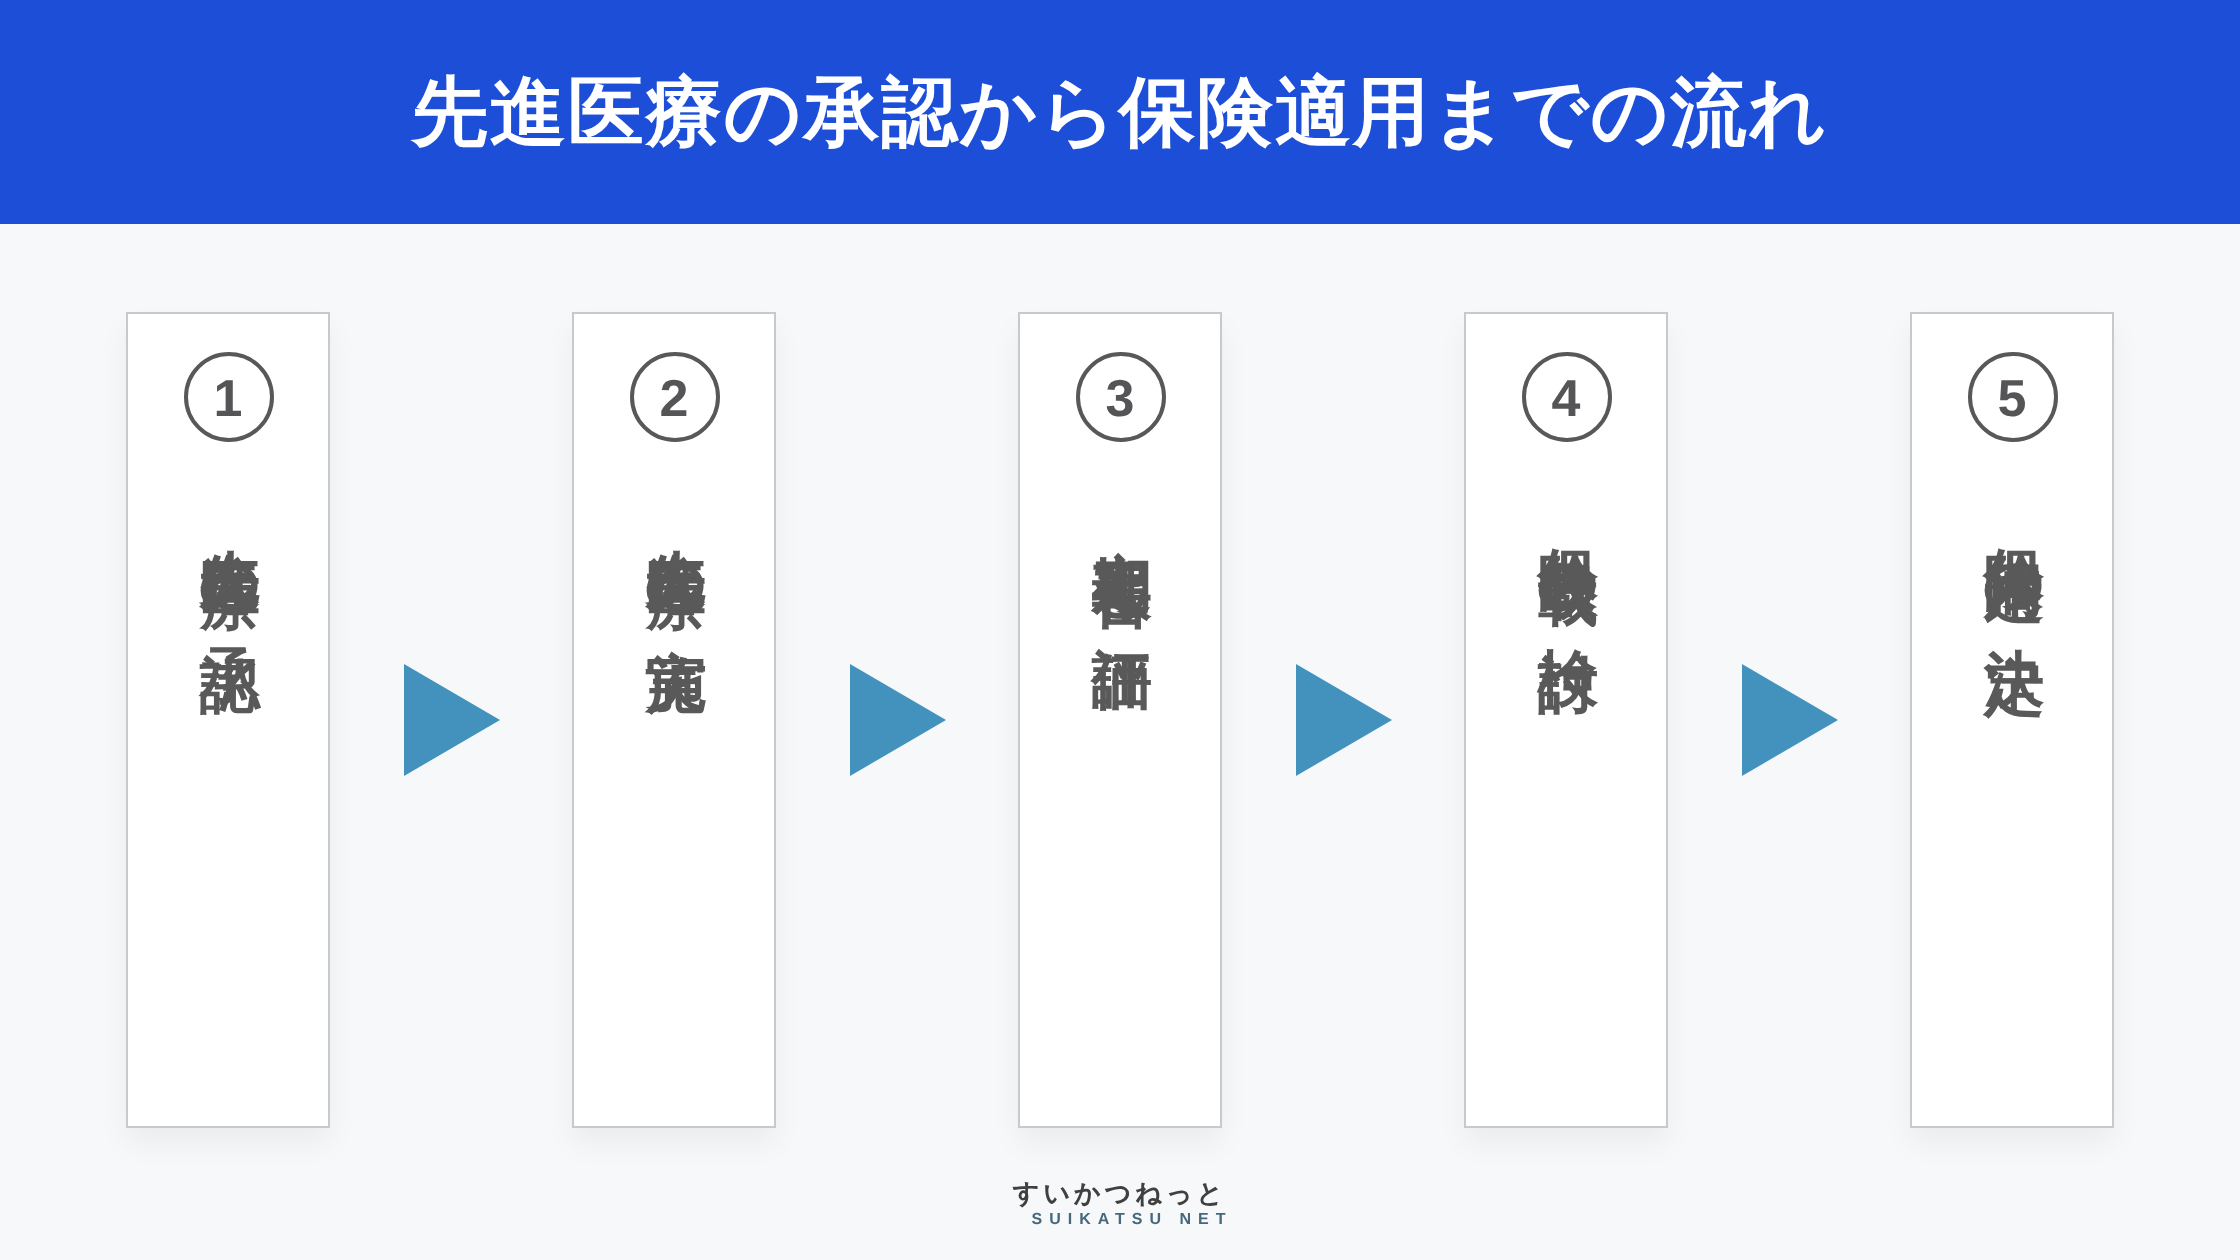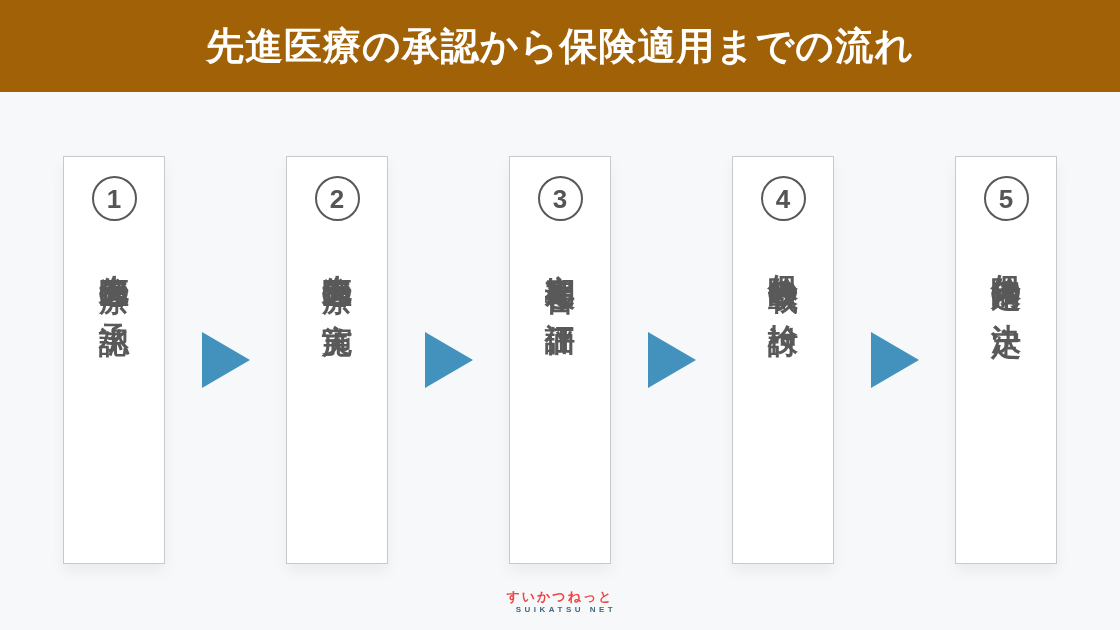--- a/index.html
+++ b/index.html
@@ -12,22 +12,22 @@
     position: relative;
     overflow: hidden;
     background: #f7f8fa;
     font-family: "Liberation Sans", "DejaVu Sans", sans-serif;
   }
   
   .header {
     position: absolute;
     top: 0; left: 0;
     width: 1120px;
-    height: 92px;
-    background: #a16207;
+    height: 112px;
+    background: #1d4ed8;
     display: flex;
     align-items: center;
     justify-content: center;
   }
   .header .title {
     color: #ffffff;
     font-size: 38px;
     font-weight: 800;
     letter-spacing: 1px;
     white-space: nowrap;
@@ -96,21 +96,21 @@
     position: absolute;
     left: 0;
     bottom: 15px;
     width: 1120px;
     text-align: center;
   }
   .logo-jp {
     font-size: 13px;
     font-weight: 700;
     letter-spacing: 2px;
-    color: #ef4444;
+    color: #404040;
     line-height: 1.1;
   }
   .logo-en {
     margin-top: 2px;
     font-size: 8px;
     font-weight: 600;
     letter-spacing: 3.5px;
     color: #45687d;
     line-height: 1.1;
     margin-left: 12px;

